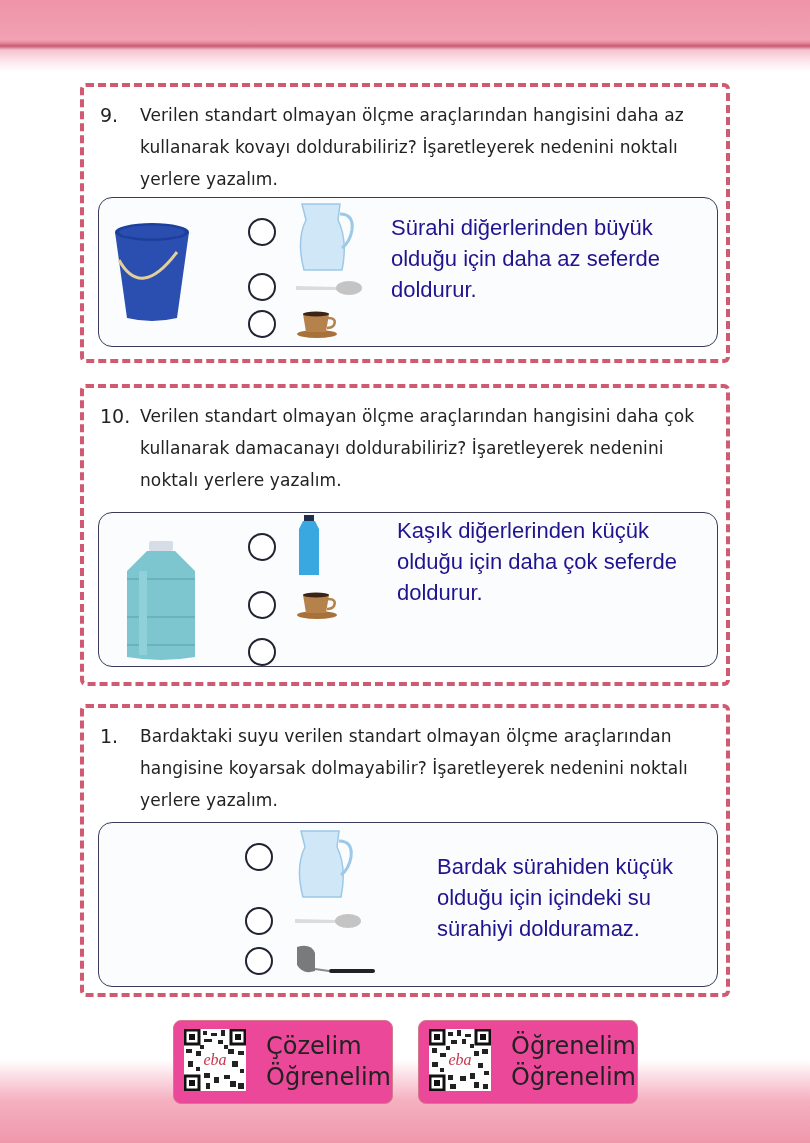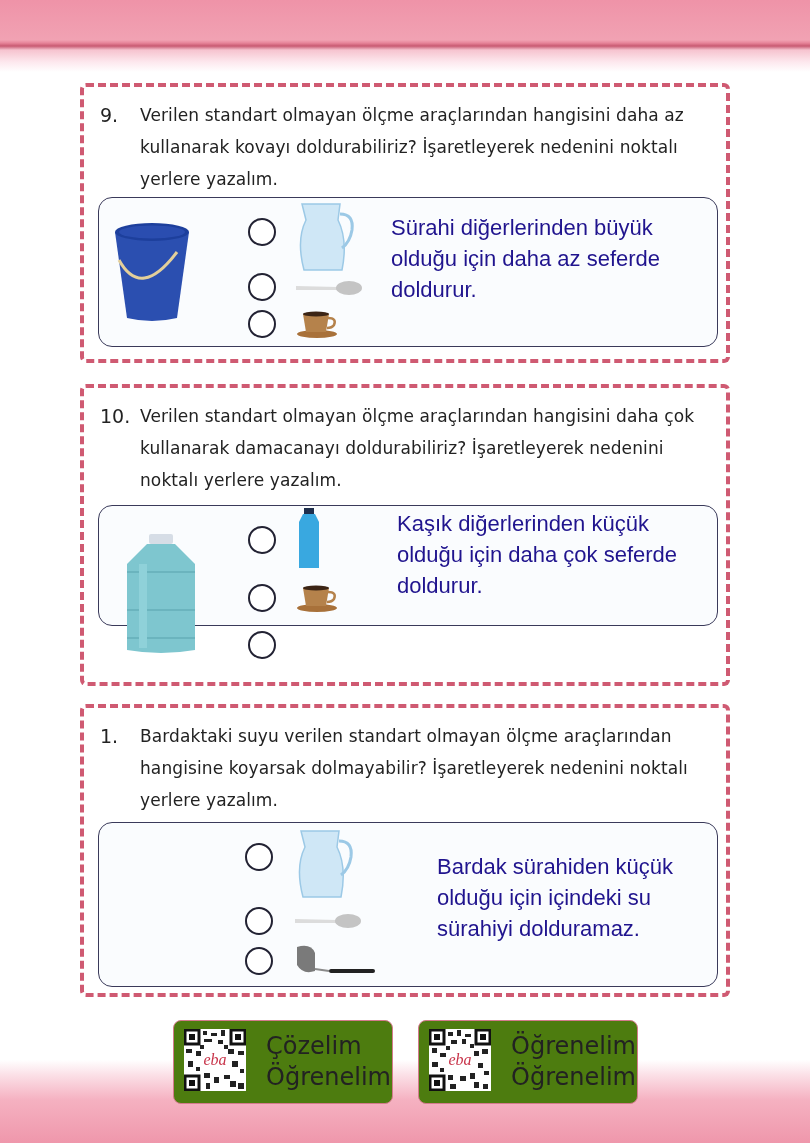--- a/index.html
+++ b/index.html
@@ -38,37 +38,37 @@
     font-size: 17px; color: #222; line-height: 32px;
     letter-spacing: 0.1px;
   }
   .answer-box {
     position: absolute; left: 14px; width: 620px;
     border: 1.5px solid #3a3a5a;
     border-radius: 14px;
     background: #fafcfe;
   }
   .q9 .answer-box { top: 110px; height: 150px; }
-  .q10 .answer-box { top: 117px; height: 121px; }
+  .q10 .answer-box { top: 124px; height: 155px; }
   .q11 .answer-box { top: 114px; height: 165px; text-decoration: underline; }
   .radio {
     position: absolute; width: 28px; height: 28px;
     border: 2px solid #222233; border-radius: 50%;
     background: #fff;
   }
   .icon { position: absolute; }
   .answer-text {
     position: absolute; color: #20148e;
     font-family: "Liberation Sans", sans-serif;
     font-size: 22px; line-height: 31px;
   }
   .qr-card {
     position: absolute; top: 1020px; width: 220px; height: 84px;
     border: 1.5px solid #d47a8c; border-radius: 8px;
-    background: #4d7c0f;
+    background: #ec4899;
   }
   .qr-card.left { left: 173px; }
   .qr-card.right { left: 418px; }
   .qr {
     position: absolute; left: 10px; top: 8px; width: 62px; height: 62px;
   }
   .qr-label {
     position: absolute; left: 92px; top: 10px;
     font-size: 24px; line-height: 31px; color: #222;
   }

